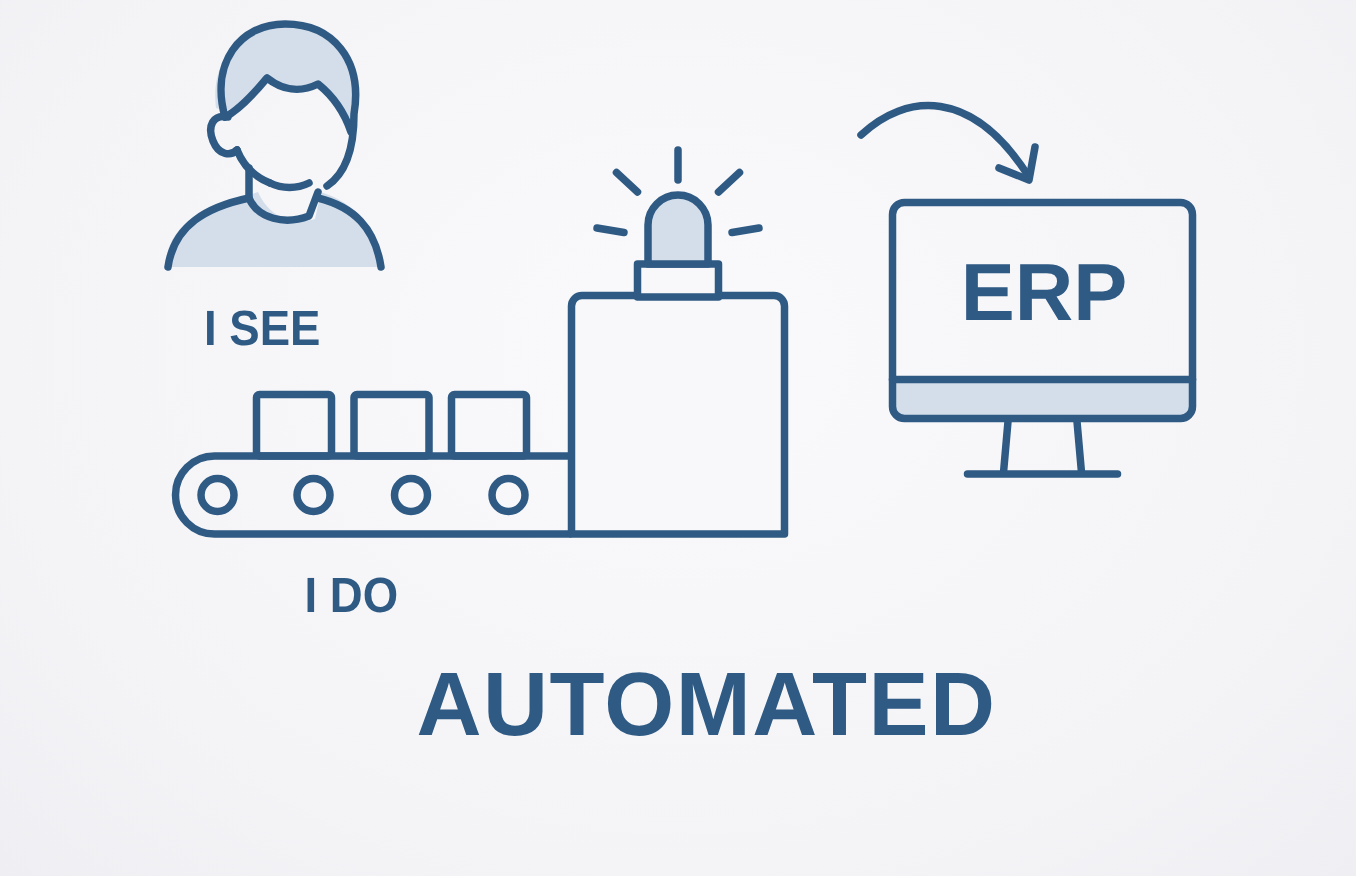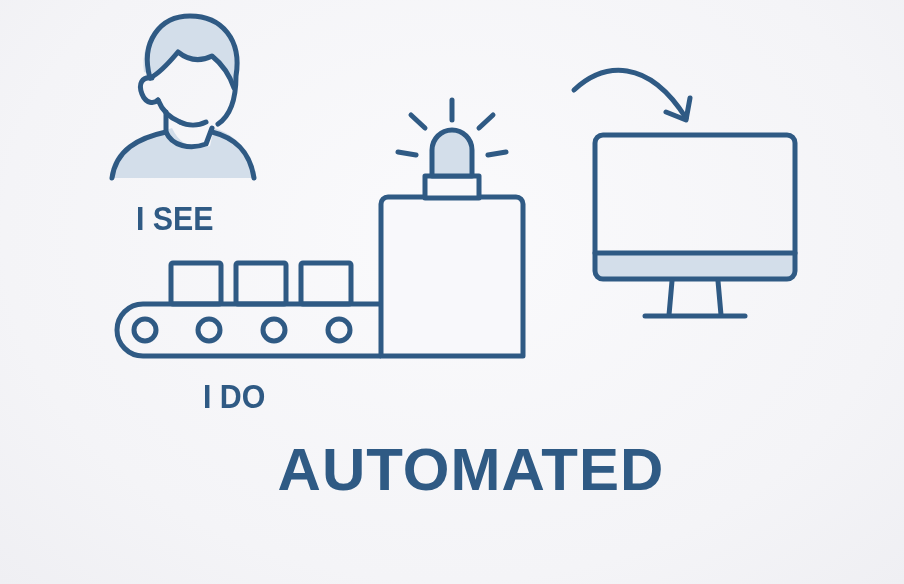--- a/index.html
+++ b/index.html
@@ -144,20 +144,21 @@
       <path d="M595 253 L795 253 L795 271 A8 8 0 0 1 787 279 L603 279 A8 8 0 0 1 595 271 Z" fill="#d3deea" stroke="none"></path>
       <rect x="595" y="135" width="200" height="144" rx="8"></rect>
       <line x1="595" y1="253" x2="795" y2="253"></line>
 
       <line x1="672" y1="281" x2="669" y2="315"></line>
       <line x1="718" y1="281" x2="721" y2="315"></line>
       <line x1="645" y1="316" x2="745" y2="316"></line>
     </g>
   </svg>
 
+  <div class="erp-text">ERP</div>
 
   <div class="label label-see">I SEE</div>
   <div class="label label-do">I DO</div>
 
   <div class="title title-line1">
     <span>AUTOMATED</span>
   </div>
 
 </div>
 

